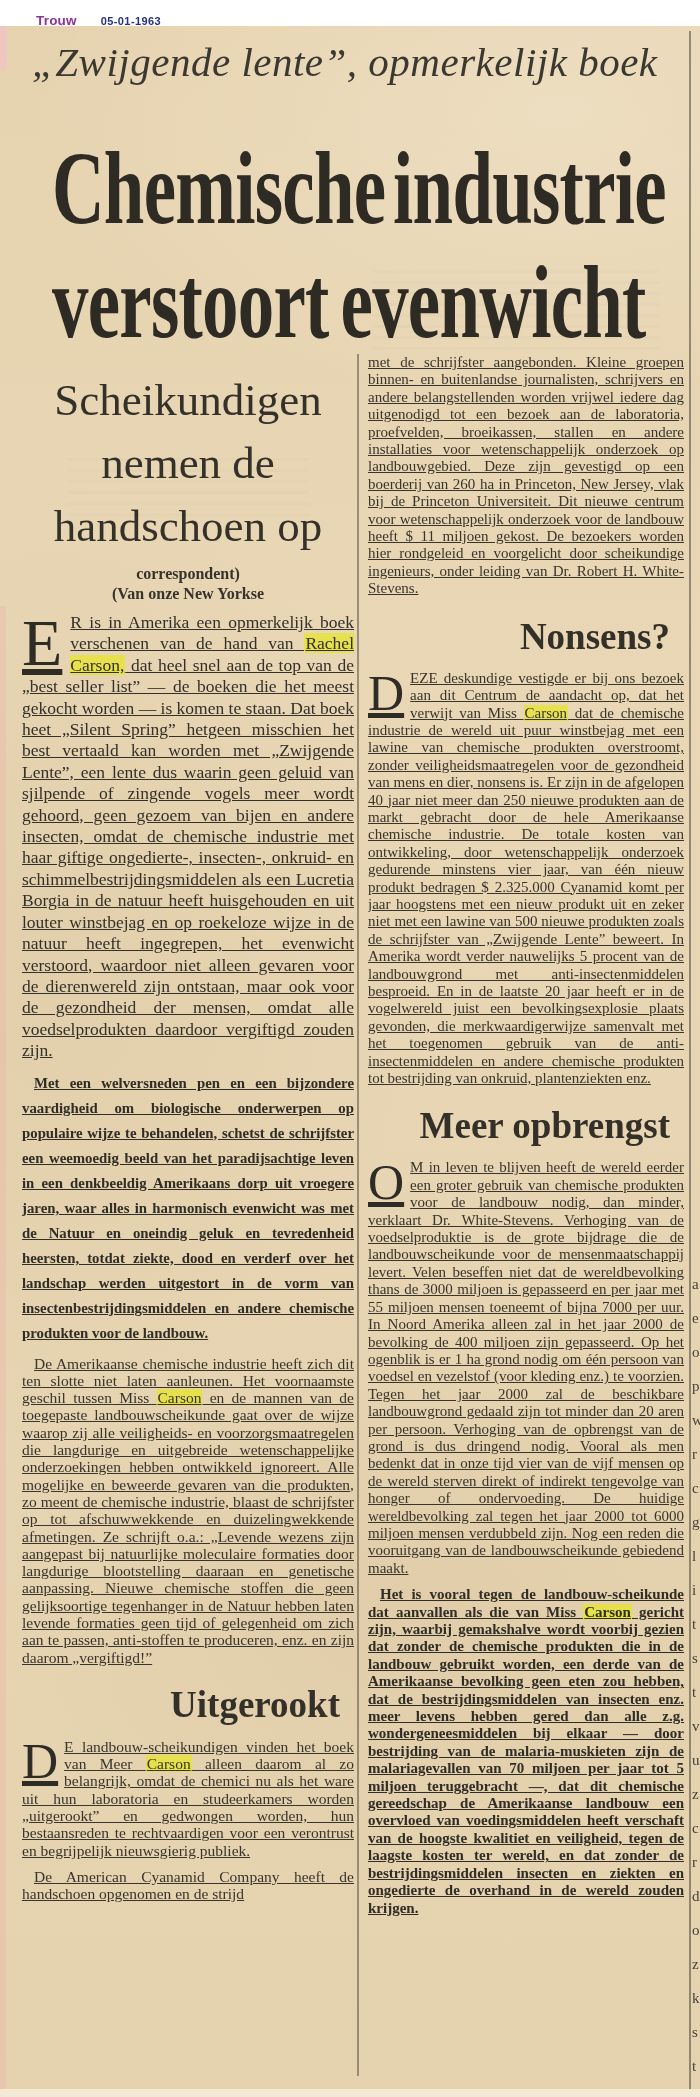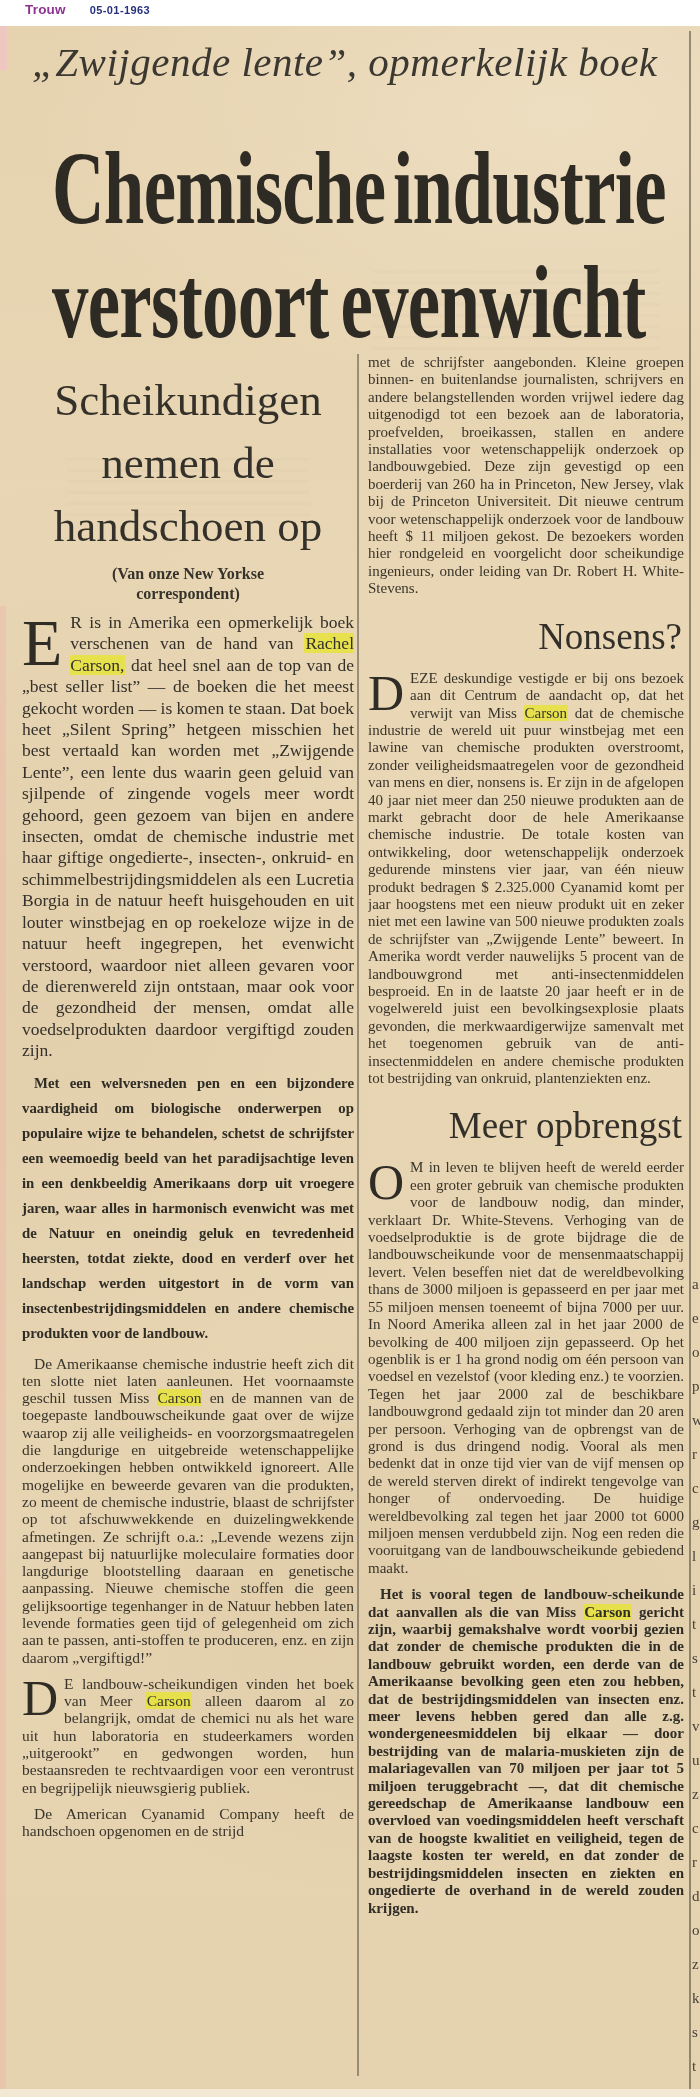--- a/index.html
+++ b/index.html
@@ -2,22 +2,22 @@
 <html><head>
 <meta charset="utf-8">
 <style>
   html,body{margin:0;padding:0;}
   body{
     width:700px;height:2097px;position:relative;overflow:hidden;
     background:#ffffff;font-family:"Liberation Serif","DejaVu Serif",serif;
   }
   
   .masthead{
-    position:absolute;top:1px;left:0;width:700px;height:17px;background:#ffffff;
-    display:flex;align-items:center;padding-left:25px;box-sizing:border-box;
+    position:absolute;top:12px;left:0;width:700px;height:17px;background:#ffffff;
+    display:flex;align-items:center;padding-left:36px;box-sizing:border-box;
     font-family:"Liberation Sans","DejaVu Sans",sans-serif;
   }
   .masthead .paper{color:#8d3392;font-weight:bold;font-size:13.5px;letter-spacing:.2px;}
   .masthead .date{color:#26307e;font-weight:bold;font-size:11px;margin-left:24px;letter-spacing:.4px;}
   
   .scan{
     position:absolute;top:26px;left:0;width:700px;height:2080px;
     background-color:#e9d7b6;
     background-image:
       radial-gradient(900px 500px at 80% 4%, rgba(255,250,235,.28), transparent 60%),
@@ -47,30 +47,30 @@
   .headline.l2{top:226px;word-spacing:-8px;}
   
   .col{position:absolute;box-sizing:border-box;overflow:hidden;}
   .col-left{left:22px;top:343px;width:332px;height:1737px;}
   .col-right{left:368px;top:328px;width:316px;height:1752px;}
   .divider{position:absolute;left:357px;top:328px;width:2px;height:1722px;background:rgba(60,55,48,.45);}
   .rule-right{position:absolute;left:689px;top:5px;width:2px;height:2066px;background:rgba(60,55,48,.5);}
   .deck{ text-align:center;font-size:45px;line-height:63px;color:#34312a;margin:0 0 6px 0;}
   .byline{text-align:center;font-weight:bold;font-size:16px;line-height:20px;color:#36332c;margin:2px 0 8px 0;}
   .para{margin:0 0 9px 0;text-align:justify;}
-  .para span{white-space:normal;}
+  .para span{white-space:normal;text-decoration:underline;}
   .col-left .para{font-size:15.5px;line-height:17.3px;}
   .col-left .para.lead{font-size:17.5px;line-height:21.4px;color:#34302a;}
   .col-left .para.bold{font-size:14.8px;line-height:25px;}
   .col-right .para{font-size:15px;line-height:17.4px;}
   .para.bold{font-weight:bold;color:#302d26;}
   .para.ind{text-indent:12px;}
   .col-head{
     font-size:37px;line-height:42px;text-align:right;color:#33302a;
-    margin:18px 2px 12px 0;font-weight:normal;
+    margin:18px 14px 12px 0;font-weight:bold;
   }
   .dropcap{
     float:left;font-size:50px;line-height:40px;padding:3px 6px 0 0;color:#2f2c26;
   }
   .dropcap.big{font-size:66px;line-height:52px;padding:5px 8px 0 0;}
   .hl{background:rgba(229,227,58,.85);padding:0 1px;}
   
   .frag{position:absolute;left:691px;top:0;width:9px;height:2080px;overflow:hidden;}
   .frag span{position:absolute;left:1px;font-size:15px;color:#45413a;}
 </style>
@@ -92,27 +92,28 @@
   <div class="headline l1">Chemische industrie</div>
   <div class="headline l2">verstoort evenwicht</div>
 
   <div class="col col-left">
     <div class="deck">
       <div>Scheikundigen</div>
       <div>nemen de</div>
       <div>handschoen op</div>
     </div>
     <div class="byline">
+      <div>correspondent)</div>
       <div>(Van onze New Yorkse</div>
-      <div>correspondent)</div>
     </div>
 
   <p class="para lead"><span class="dropcap big">E</span><span>R is in Amerika een opmerkelijk boek verschenen van de hand van </span><span class="hl">Rachel Carson,</span><span> dat heel snel aan de top van de „best seller list” — de boeken die het meest gekocht worden — is komen te staan. Dat boek heet „Silent Spring” hetgeen misschien het best vertaald kan worden met „Zwijgende Lente”, een lente dus waarin geen geluid van sjilpende of zingende vogels meer wordt gehoord, geen gezoem van bijen en andere insecten, omdat de chemische industrie met haar giftige ongedierte-, insecten-, onkruid- en schimmelbestrijdingsmiddelen als een Lucretia Borgia in de natuur heeft huisgehouden en uit louter winstbejag en op roekeloze wijze in de natuur heeft ingegrepen, het evenwicht verstoord, waardoor niet alleen gevaren voor de dierenwereld zijn ontstaan, maar ook voor de gezondheid der mensen, omdat alle voedselprodukten daardoor vergiftigd zouden zijn.</span></p>
       <p class="para bold ind"><span>Met een welversneden pen en een bijzondere vaardigheid om biologische onderwerpen op populaire wijze te behandelen, schetst de schrijfster een weemoedig beeld van het paradijsachtige leven in een denkbeeldig Amerikaans dorp uit vroegere jaren, waar alles in harmonisch evenwicht was met de Natuur en oneindig geluk en tevredenheid heersten, totdat ziekte, dood en verderf over het landschap werden uitgestort in de vorm van insectenbestrijdingsmiddelen en andere chemische produkten voor de landbouw.</span></p>
       <p class="para ind"><span>De Amerikaanse chemische industrie heeft zich dit ten slotte niet laten aanleunen. Het voornaamste geschil tussen Miss </span><span class="hl">Carson</span><span> en de mannen van de toegepaste landbouwscheikunde gaat over de wijze waarop zij alle veiligheids- en voorzorgsmaatregelen die langdurige en uitgebreide wetenschappelijke onderzoekingen hebben ontwikkeld ignoreert. Alle mogelijke en beweerde gevaren van die produkten, zo meent de chemische industrie, blaast de schrijfster op tot afschuwwekkende en duizelingwekkende afmetingen. Ze schrijft o.a.: „Levende wezens zijn aangepast bij natuurlijke moleculaire formaties door langdurige blootstelling daaraan en genetische aanpassing. Nieuwe chemische stoffen die geen gelijksoortige tegenhanger in de Natuur hebben laten levende formaties geen tijd of gelegenheid om zich aan te passen, anti-stoffen te produceren, enz. en zijn daarom „vergiftigd!”</span></p>
+      <div class="col-head">Uitgerookt</div>
       <p class="para"><span class="dropcap">D</span><span>E landbouw-scheikundigen vinden het boek van Meer </span><span class="hl">Carson</span><span> alleen daarom al zo belangrijk, omdat de chemici nu als het ware uit hun laboratoria en studeerkamers worden „uitgerookt” en gedwongen worden, hun bestaansreden te rechtvaardigen voor een verontrust en begrijpelijk nieuwsgierig publiek.</span></p>
       <p class="para ind"><span>De American Cyanamid Company heeft de handschoen opgenomen en de strijd</span></p>
     </div>
 
   <div class="divider"></div>
   <div class="col col-right">
 
   <p class="para"><span>met de schrijfster aangebonden. Kleine groepen binnen- en buitenlandse journalisten, schrijvers en andere belangstellenden worden vrijwel iedere dag uitgenodigd tot een bezoek aan de laboratoria, proefvelden, broeikassen, stallen en andere installaties voor wetenschappelijk onderzoek op landbouwgebied. Deze zijn gevestigd op een boerderij van 260 ha in Princeton, New Jersey, vlak bij de Princeton Universiteit. Dit nieuwe centrum voor wetenschappelijk onderzoek voor de landbouw heeft $ 11 miljoen gekost. De bezoekers worden hier rondgeleid en voorgelicht door scheikundige ingenieurs, onder leiding van Dr. Robert H. White-Stevens.</span></p>
       <div class="col-head">Nonsens?</div>
       <p class="para"><span class="dropcap">D</span><span>EZE deskundige vestigde er bij ons bezoek aan dit Centrum de aandacht op, dat het verwijt van Miss </span><span class="hl">Carson</span><span> dat de chemische industrie de wereld uit puur winstbejag met een lawine van chemische produkten overstroomt, zonder veiligheidsmaatregelen voor de gezondheid van mens en dier, nonsens is. Er zijn in de afgelopen 40 jaar niet meer dan 250 nieuwe produkten aan de markt gebracht door de hele Amerikaanse chemische industrie. De totale kosten van ontwikkeling, door wetenschappelijk onderzoek gedurende minstens vier jaar, van één nieuw produkt bedragen $ 2.325.000 Cyanamid komt per jaar hoogstens met een nieuw produkt uit en zeker niet met een lawine van 500 nieuwe produkten zoals de schrijfster van „Zwijgende Lente” beweert. In Amerika wordt verder nauwelijks 5 procent van de landbouwgrond met anti-insectenmiddelen besproeid. En in de laatste 20 jaar heeft er in de vogelwereld juist een bevolkingsexplosie plaats gevonden, die merkwaardigerwijze samenvalt met het toegenomen gebruik van de anti-insectenmiddelen en andere chemische produkten tot bestrijding van onkruid, plantenziekten enz.</span></p>

